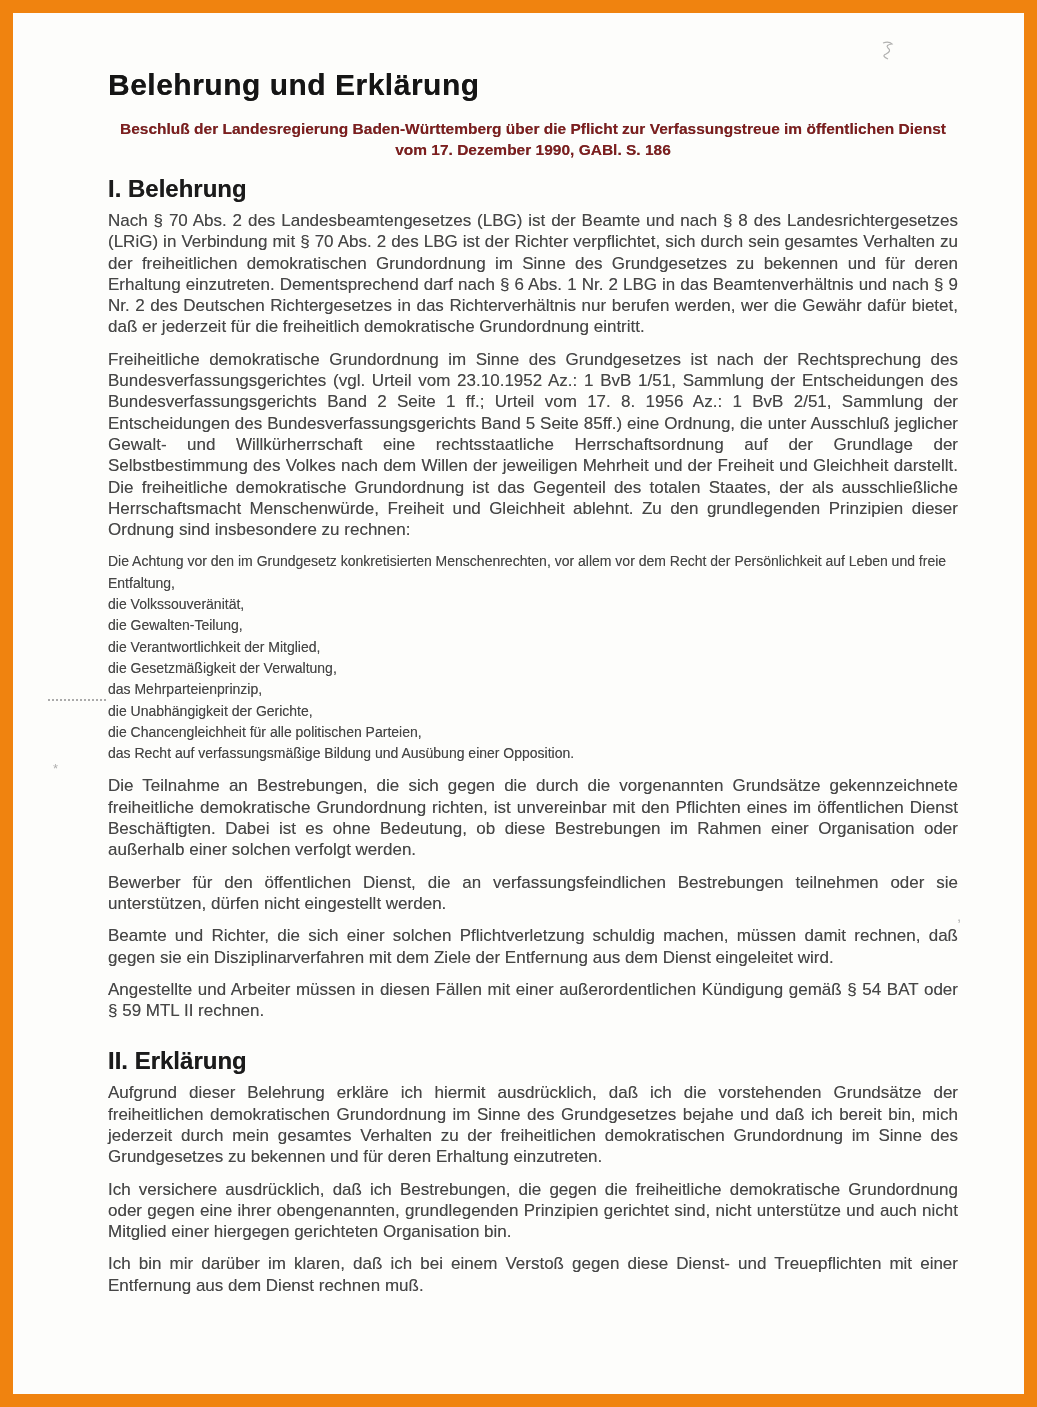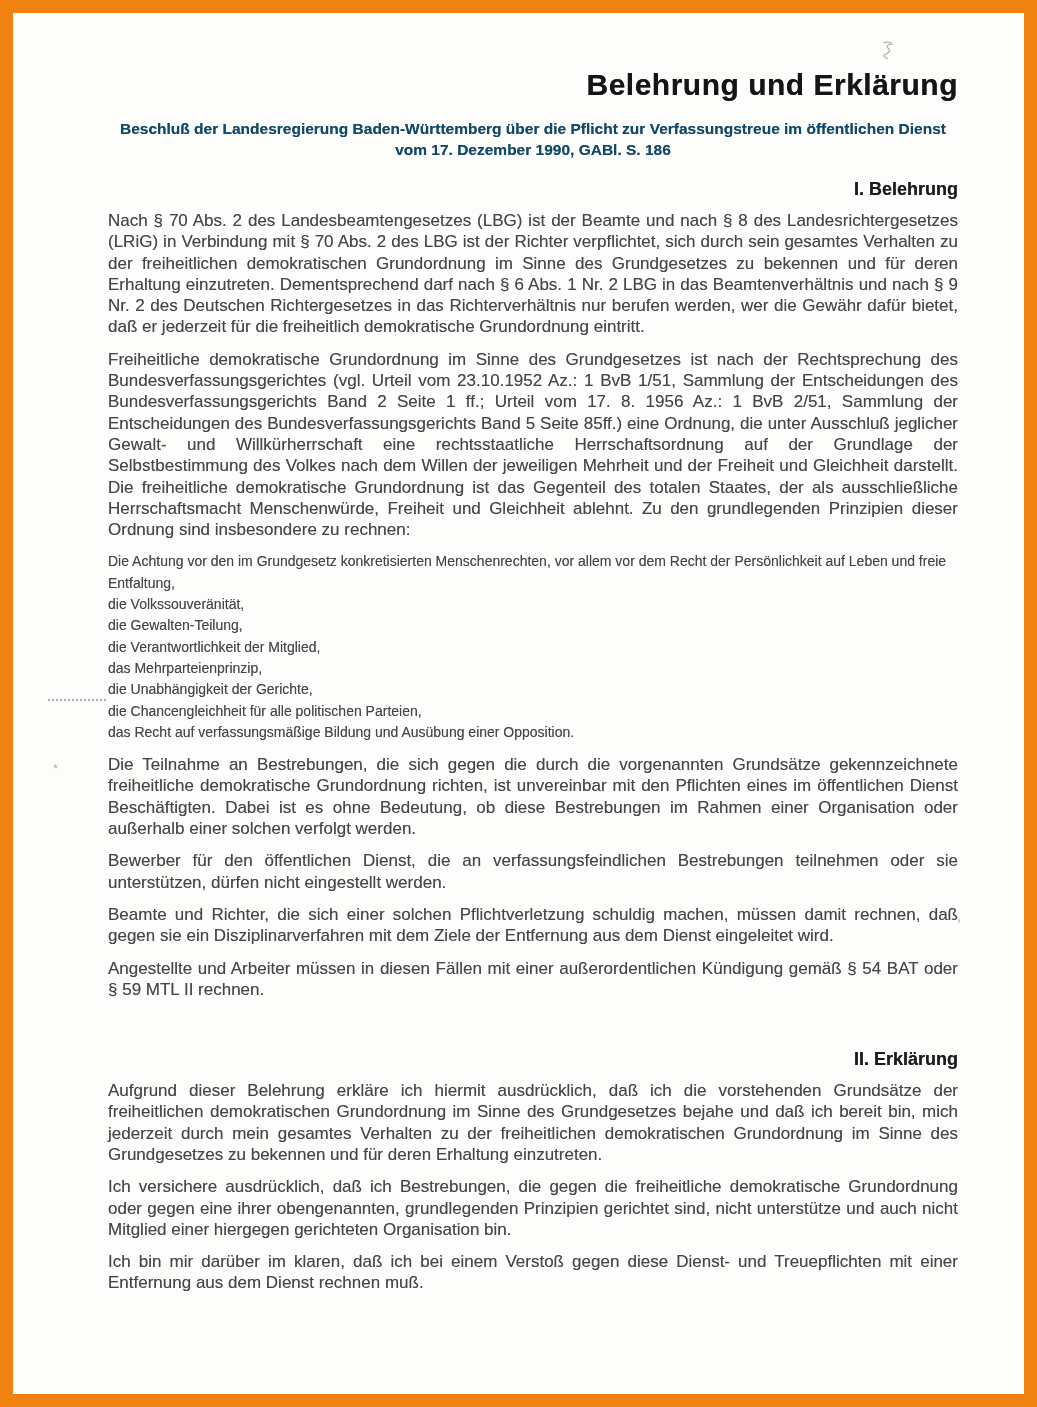--- a/index.html
+++ b/index.html
@@ -9,39 +9,39 @@
     box-sizing:border-box;
     background:#fdfdfb;
     border:13px solid #F0830F;
     padding:55px 66px 0 95px;
     font-family:"Liberation Sans","DejaVu Sans",sans-serif;
     overflow:hidden;
   }
   .doc-title{
     margin:0 0 16px 0;
     font-size:30px;line-height:34px;
-    font-weight:bold;text-align:right;
+    font-weight:bold;text-align:left;
     color:#151515;letter-spacing:.5px;
     text-shadow:0 0 .6px rgba(20,20,20,.75);
   }
   .subtitle{
     margin:0;
     font-size:15.5px;line-height:21px;
     font-weight:bold;text-align:center;
-    color:#0c4a6e;
+    color:#7f1d1d;
     text-shadow:0 0 .5px rgba(40,40,40,.6);
   }
   .section-heading{
     margin:17px 0 9px 0;
-    font-size:18px;line-height:24px;
-    font-weight:bold;text-align:right;
+    font-size:24px;line-height:24px;
+    font-weight:bold;text-align:left;
     color:#1b1b1b;
     text-shadow:0 0 .5px rgba(30,30,30,.7);
   }
-  .section-heading.second{margin-top:47px;}
+  .section-heading.second{margin-top:28px;}
   p.body{
     margin:0 0 11px 0;
     font-size:17px;line-height:21.3px;
     text-align:justify;
     color:#464646;
     text-shadow:0 0 .5px rgba(80,80,80,.55);
   }
   .principles{margin:0 0 11px 0;}
   .principle{
     font-size:14px;line-height:21.3px;
@@ -75,20 +75,21 @@
   <h2 class="section-heading">I. Belehrung</h2>
 
   <p class="body">Nach § 70 Abs. 2 des Landesbeamtengesetzes (LBG) ist der Beamte und nach § 8 des Landesrichtergesetzes (LRiG) in Verbindung mit § 70 Abs. 2 des LBG ist der Richter verpflichtet, sich durch sein gesamtes Verhalten zu der freiheitlichen demokratischen Grundordnung im Sinne des Grundgesetzes zu bekennen und für deren Erhaltung einzutreten. Dementsprechend darf nach § 6 Abs. 1 Nr. 2 LBG in das Beamtenverhältnis und nach § 9 Nr. 2 des Deutschen Richtergesetzes in das Richterverhältnis nur berufen werden, wer die Gewähr dafür bietet, daß er jederzeit für die freiheitlich demokratische Grundordnung eintritt.</p>
   <p class="body">Freiheitliche demokratische Grundordnung im Sinne des Grundgesetzes ist nach der Rechtsprechung des Bundesverfassungsgerichtes (vgl. Urteil vom 23.10.1952 Az.: 1 BvB 1/51, Sammlung der Entscheidungen des Bundesverfassungsgerichts Band 2 Seite 1 ff.; Urteil vom 17. 8. 1956 Az.: 1 BvB 2/51, Sammlung der Entscheidungen des Bundesverfassungsgerichts Band 5 Seite 85ff.) eine Ordnung, die unter Ausschluß jeglicher Gewalt- und Willkürherrschaft eine rechtsstaatliche Herrschaftsordnung auf der Grundlage der Selbstbestimmung des Volkes nach dem Willen der jeweiligen Mehrheit und der Freiheit und Gleichheit darstellt. Die freiheitliche demokratische Grundordnung ist das Gegenteil des totalen Staates, der als ausschließliche Herrschaftsmacht Menschenwürde, Freiheit und Gleichheit ablehnt. Zu den grundlegenden Prinzipien dieser Ordnung sind insbesondere zu rechnen:</p>
 
   <div class="principles">
     <div class="principle">Die Achtung vor den im Grundgesetz konkretisierten Menschenrechten, vor allem vor dem Recht der Persönlichkeit auf Leben und freie Entfaltung,</div>
     <div class="principle">die Volkssouveränität,</div>
     <div class="principle">die Gewalten-Teilung,</div>
     <div class="principle">die Verantwortlichkeit der Mitglied,</div>
+    <div class="principle">die Gesetzmäßigkeit der Verwaltung,</div>
     <div class="principle">das Mehrparteienprinzip,</div>
     <div class="principle">die Unabhängigkeit der Gerichte,</div>
     <div class="principle">die Chancengleichheit für alle politischen Parteien,</div>
     <div class="principle">das Recht auf verfassungsmäßige Bildung und Ausübung einer Opposition.</div>
   </div>
 
   <p class="body">Die Teilnahme an Bestrebungen, die sich gegen die durch die vorgenannten Grundsätze gekennzeichnete freiheitliche demokratische Grundordnung richten, ist unvereinbar mit den Pflichten eines im öffentlichen Dienst Beschäftigten. Dabei ist es ohne Bedeutung, ob diese Bestrebungen im Rahmen einer Organisation oder außerhalb einer solchen verfolgt werden.</p>
   <p class="body">Bewerber für den öffentlichen Dienst, die an verfassungsfeindlichen Bestrebungen teilnehmen oder sie unterstützen, dürfen nicht eingestellt werden.</p>
   <p class="body">Beamte und Richter, die sich einer solchen Pflichtverletzung schuldig machen, müssen damit rechnen, daß gegen sie ein Disziplinarverfahren mit dem Ziele der Entfernung aus dem Dienst eingeleitet wird.</p>
   <p class="body">Angestellte und Arbeiter müssen in diesen Fällen mit einer außerordentlichen Kündigung gemäß § 54 BAT oder § 59 MTL II rechnen.</p>

